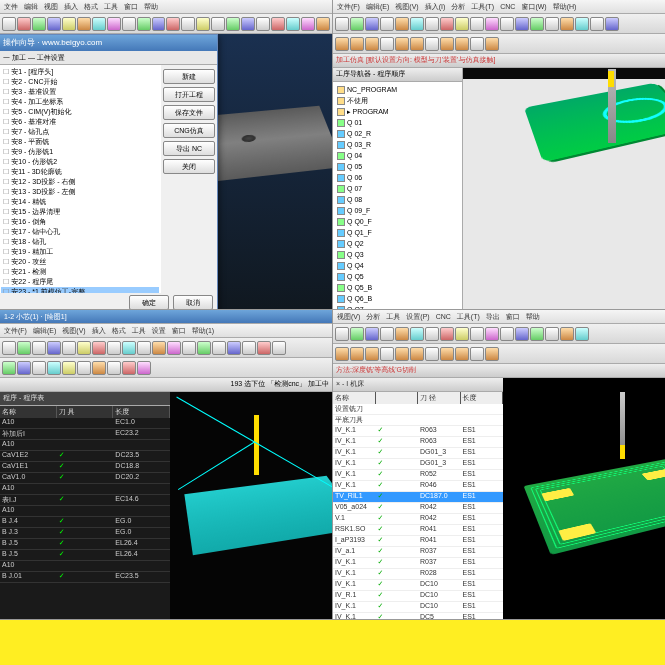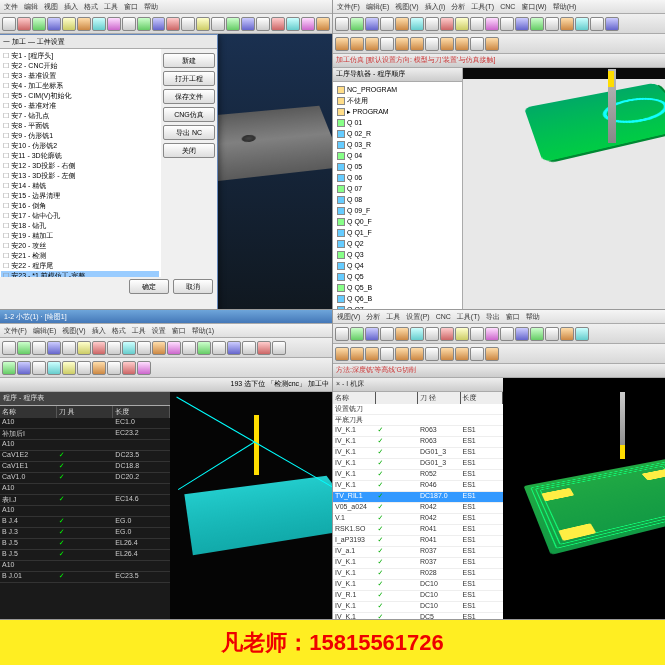--- a/index.html
+++ b/index.html
@@ -134,20 +134,21 @@
         <span class="tb c"></span>
         <span class="tb p"></span>
         <span class="tb o"></span>
   </div>
   <div class="body">
     <div class="vp tl">
       <div class="tl-part">
             <div class="tl-hole"></div>
           </div>
       <div class="dlg">
+        <div class="dlg-title">操作向导 · www.beigyo.com</div>
         <div class="dlg-tab">一 加工 — 工件设置</div>
         <div class="dlg-body">
           <div class="dlg-tree" id="tl-tree">
                 <div class="it">安1 - [程序头]</div>
                 <div class="it">安2 - CNC开始</div>
                 <div class="it">安3 - 基准设置</div>
                 <div class="it">安4 - 加工坐标系</div>
                 <div class="it">安5 - CIM(V)初始化</div>
                 <div class="it">安6 - 基准对准</div>
                 <div class="it">安7 - 钻孔点</div>
@@ -662,16 +663,15 @@
             <div class="br-pad p2"></div>
             <div class="br-pad p3"></div>
       </div>
       <div class="br-tool"></div>
       <div class="br-tip"></div>
     </div>
   </div>
 </div>
 
 <div class="banner">
-  <span>凡老师：15815561726</span>
 </div>
 
 </div>
 
 </body></html>

